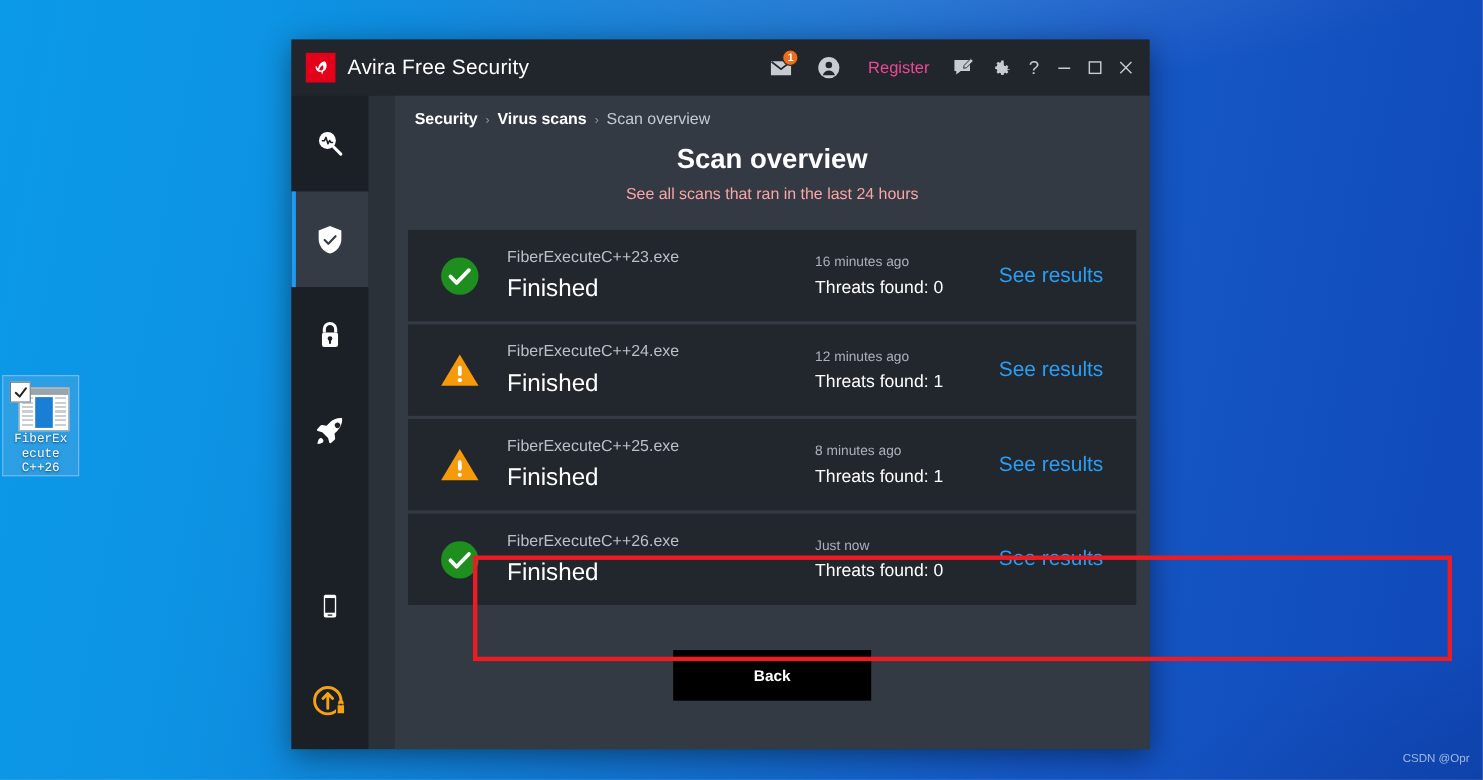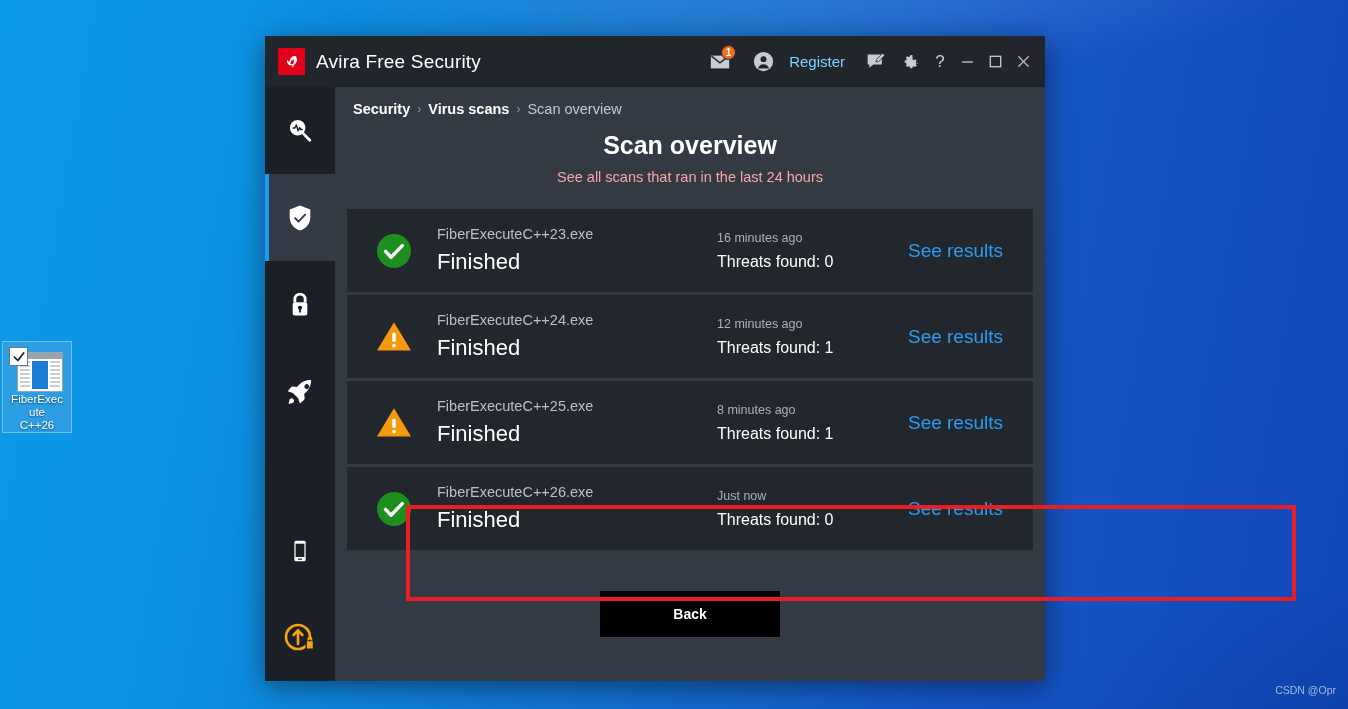--- a/index.html
+++ b/index.html
@@ -41,21 +41,21 @@
   .di-blue { width: 19px; background: #1a7fd4; }
   .di-check {
     position: absolute; left: 0px; top: 0px; width: 19px; height: 19px;
     background: #ffffff; border: 1px solid #6d7880;
     display: flex; align-items: center; justify-content: center;
   }
   .di-check svg { width: 14px; height: 14px; }
   .di-label {
     margin-top: 2px; color: #ffffff; font-size: 11.5px; line-height: 13px;
     text-align: center; text-shadow: 0 1px 2px rgba(0,0,0,0.6);
-    width: 54px; word-break: break-word;
+    width: 54px; word-break: break-word; font-family: Liberation Mono, monospace;
   }
 
   
   .window {
     position: absolute; left: 265px; top: 36px;
     width: 780px; height: 645px;
     background: #2b3138;
     box-shadow: 0 6px 26px rgba(0,0,0,0.45);
     display: flex; flex-direction: column;
   }
@@ -80,29 +80,29 @@
   }
   .tb-mail { width: 40px; height: 40px; }
   .badge {
     position: absolute; top: 3px; right: 4px;
     min-width: 15px; height: 15px; border-radius: 50%;
     background: #ef6c1a; color: #fff; font-size: 10px; font-weight: bold;
     display: flex; align-items: center; justify-content: center;
     border: 1.5px solid #20262c; padding: 0 2px;
   }
   .tb-register {
-    display: flex; align-items: center; gap: 9px;
-    color: #7dd3fc; font-size: 15px; padding: 0 14px 0 6px;
+    display: flex; align-items: center; gap: 19px;
+    color: #ec4899; font-size: 15px; padding: 0 14px 0 6px;
   }
   .tb-icon { width: 34px; height: 34px; }
   .tb-win { width: 28px; height: 30px; }
   .tb-win svg { width: 13px; height: 13px; }
   .tb-q { font-size: 17px; width: 26px; height: 30px; }
 
-  .body-area { display: flex; flex: 1 1 auto; min-height: 0; }
+  .body-area { display: flex; flex: 1 1 auto; min-height: 0; gap: 24px; }
 
   
   .sidebar {
     width: 70px; background: #1b2026; flex: 0 0 70px;
     display: flex; flex-direction: column; align-items: stretch;
   }
   .side-item {
     height: 87px; display: flex; align-items: center; justify-content: center;
     position: relative;
   }

